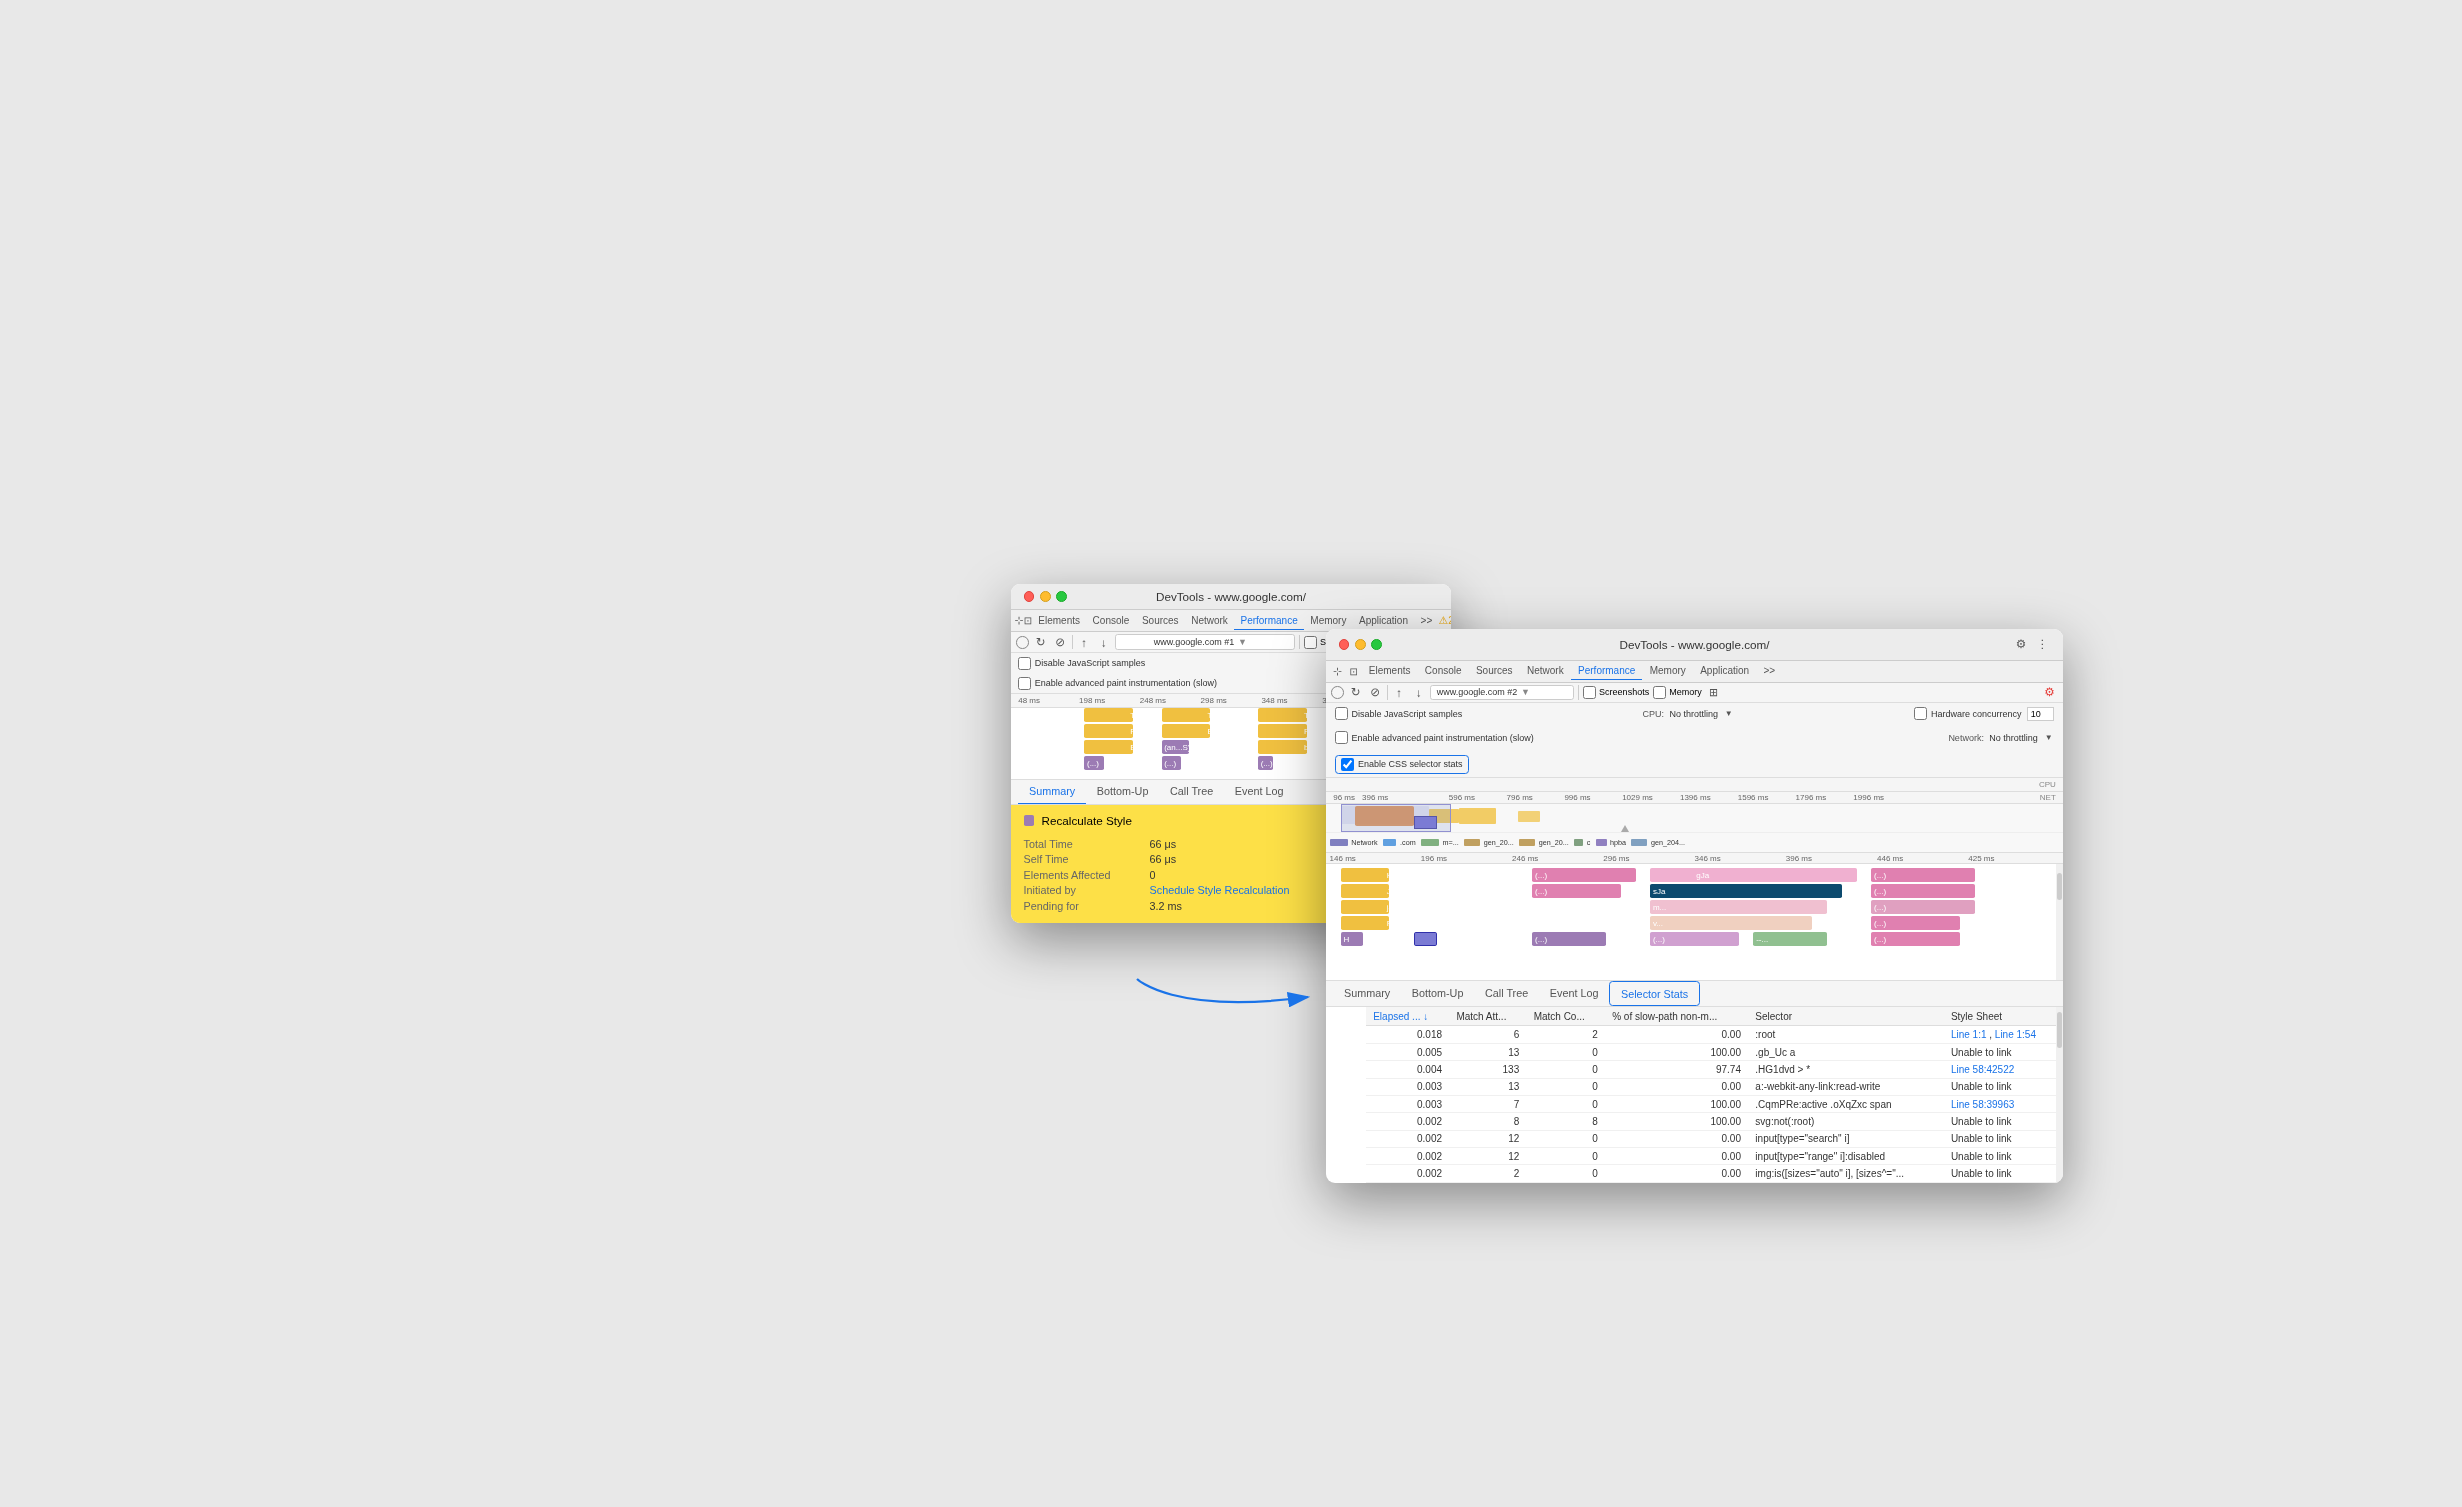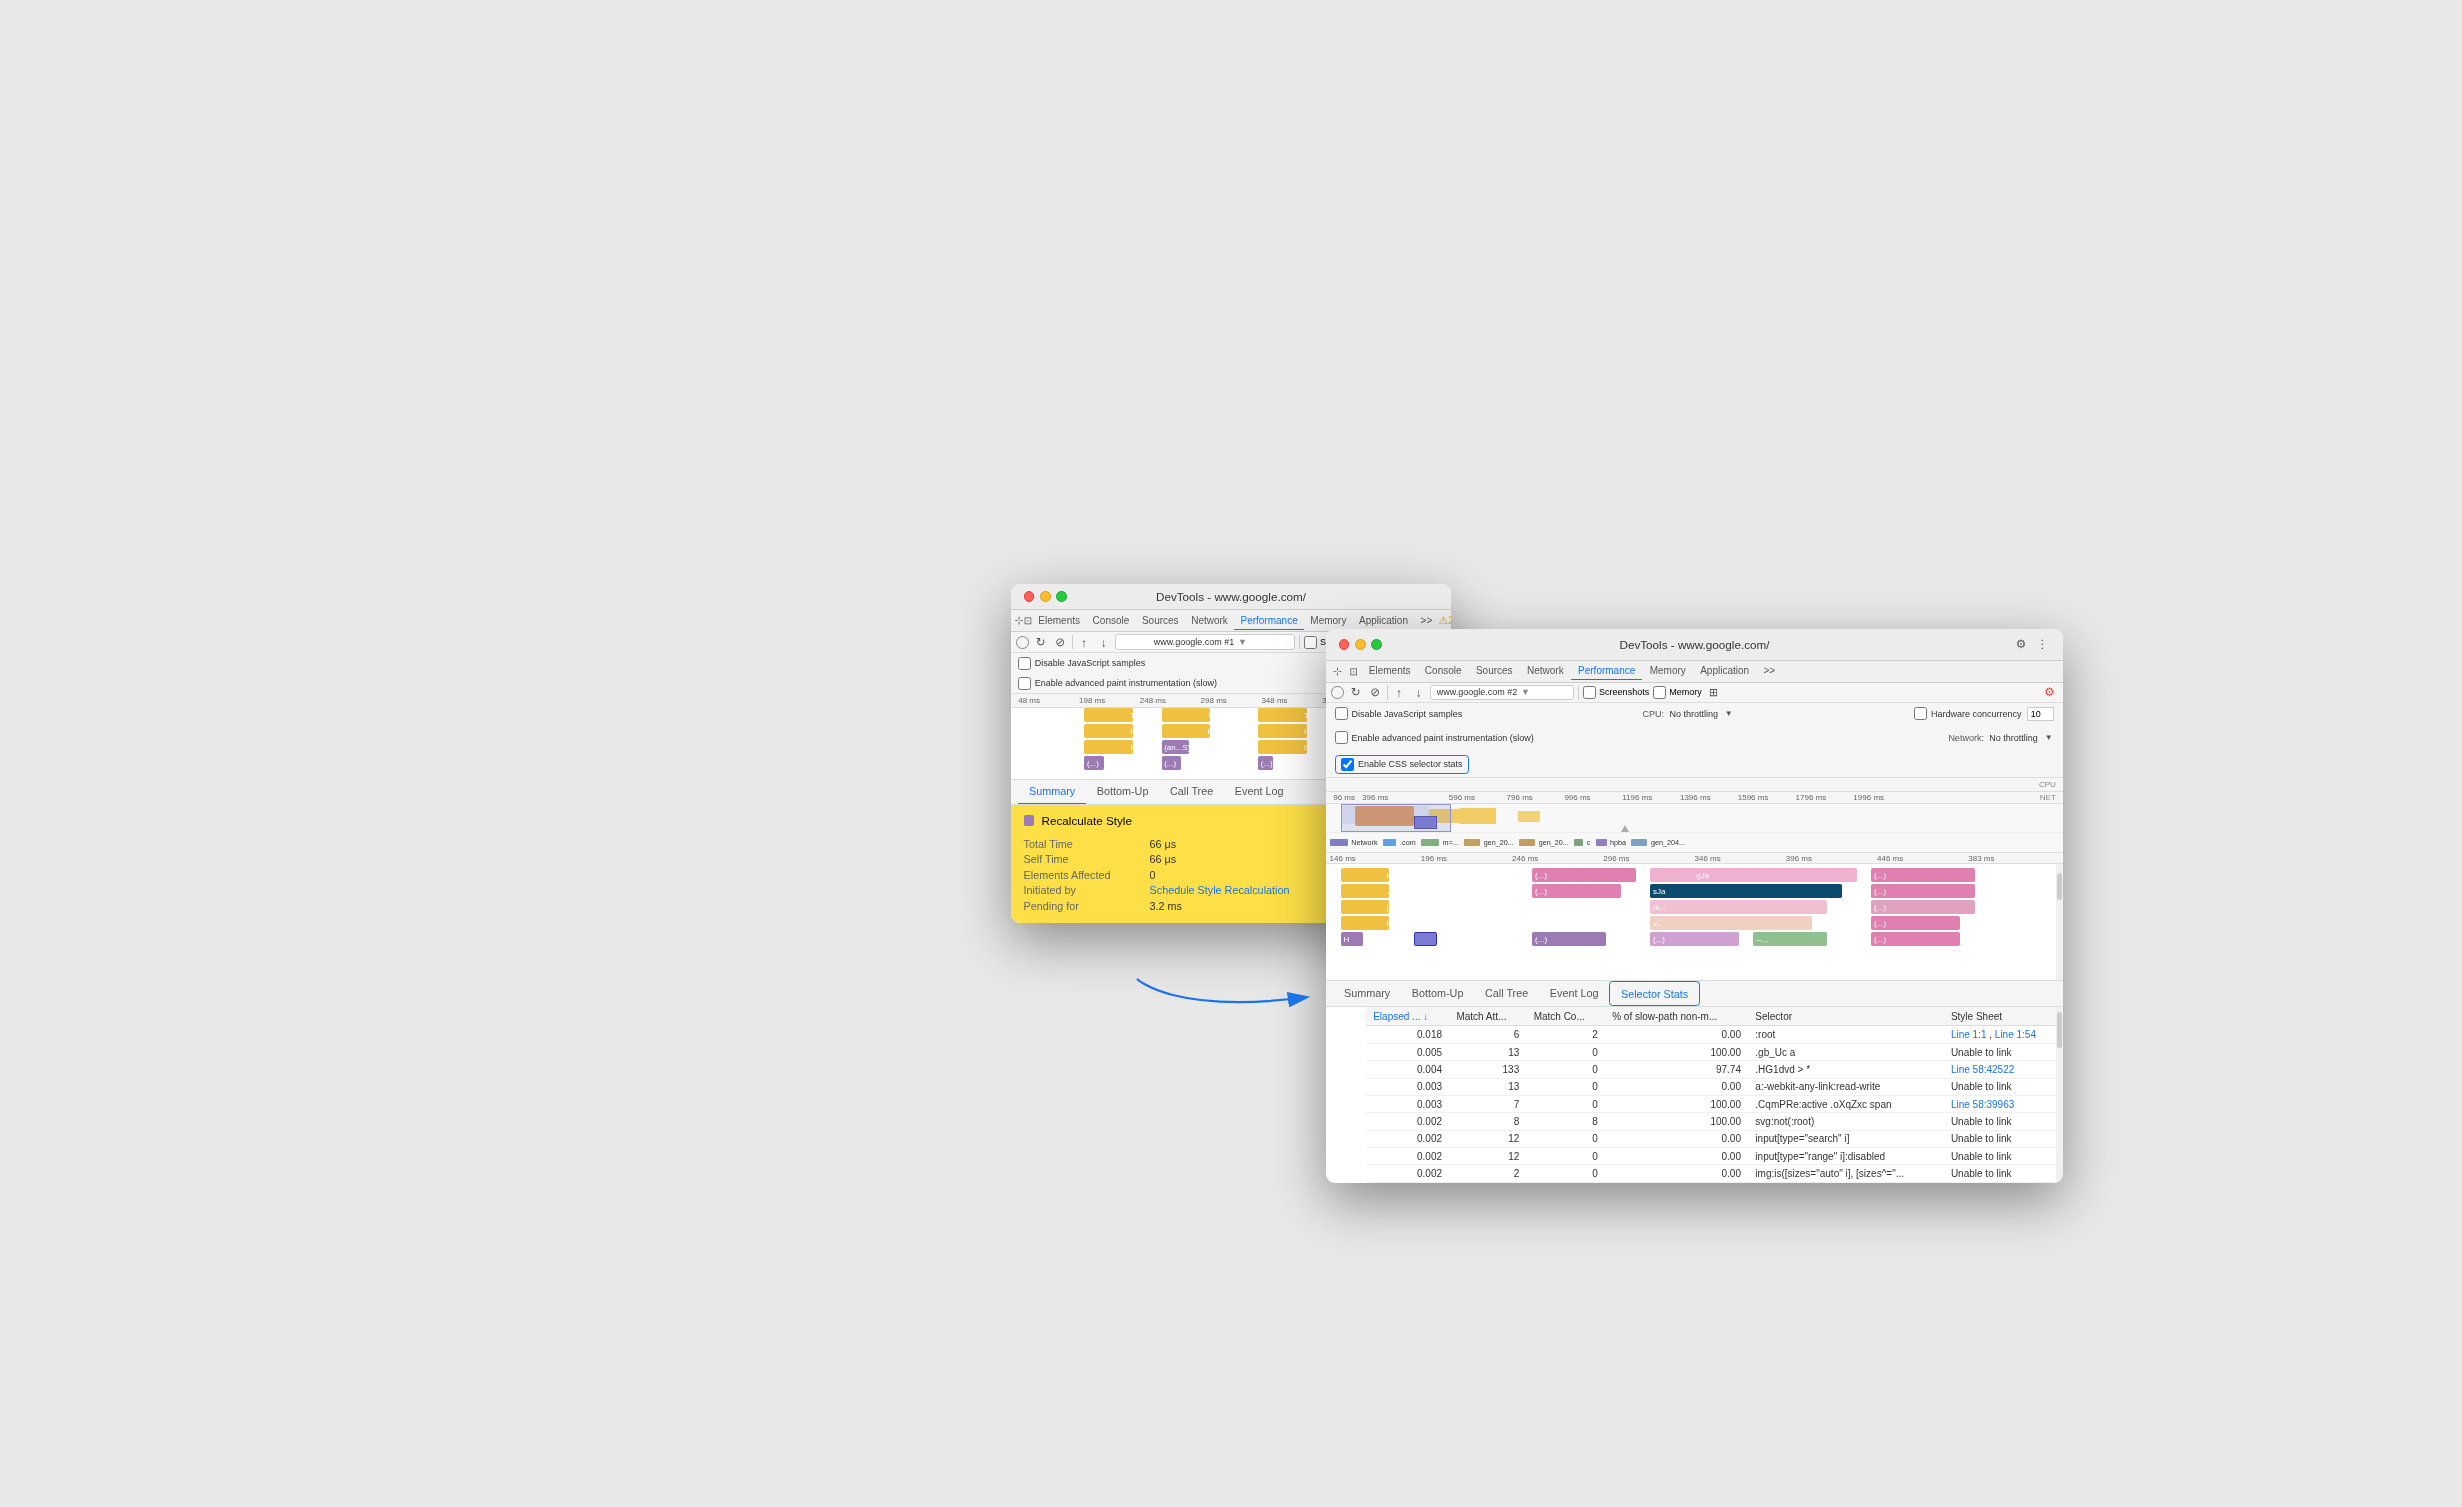--- a/index.html
+++ b/index.html
@@ -582,21 +582,21 @@
 
     <div style="background:#f5f5f5; border-bottom:0.9px solid #ddd; padding:1.8px 7.2px; font-size:8px; color:#666; display:flex; gap:0; overflow:hidden;">
       <span style="flex:1; text-align:right; font-size:8px; color:#888;">CPU</span>
     </div>
     <div style="background:#f5f5f5; border-bottom:0.9px solid #ddd; padding:0.9px 7.2px; font-size:8px; color:#666; display:flex; overflow:hidden;">
       <span style="flex:0 0 4%;">96 ms</span>
       <span style="flex:0 0 12%;">396 ms</span>
       <span style="flex:0 0 8%;">596 ms</span>
       <span style="flex:0 0 8%;">796 ms</span>
       <span style="flex:0 0 8%;">996 ms</span>
-      <span style="flex:0 0 8%;">1196 ms</span>
+      <span style="flex:0 0 8%;">1029 ms</span>
       <span style="flex:0 0 8%;">1396 ms</span>
       <span style="flex:0 0 8%;">1596 ms</span>
       <span style="flex:0 0 8%;">1796 ms</span>
       <span style="flex:1;">1996 ms</span>
       <span style="font-size:8px;color:#888;">NET</span>
     </div>
 
     <div style="height:49px; background:#fff; border-bottom:0.9px solid #ddd; position:relative; overflow:hidden;">
 
       <div style="height:29px; position:relative; background:#f8f8f8; border-bottom:0.9px solid #eee; overflow:hidden;">
@@ -636,21 +636,21 @@
     </div>
 
     <div style="background:#f5f5f5; border-bottom:0.9px solid #ddd; padding:0.9px 3.6px; font-size:8px; color:#666; display:flex; overflow:hidden;">
       <span style="flex:1;">146 ms</span>
       <span style="flex:1;">196 ms</span>
       <span style="flex:1;">246 ms</span>
       <span style="flex:1;">296 ms</span>
       <span style="flex:1;">346 ms</span>
       <span style="flex:1;">396 ms</span>
       <span style="flex:1;">446 ms</span>
-      <span style="flex:1;">383 ms</span>
+      <span style="flex:1;">425 ms</span>
     </div>
 
     <div style="height:117px; background:#fff; overflow:hidden; position:relative; border-bottom:0.9px solid #ddd;">
 
       <div class="flame-row" style="position:relative; margin-top:3.6px;">
         <div class="flame-block fc-yellow" style="left:2%;width:3%;">K</div>
         <div class="flame-block fc-pink" style="left:28%;width:14%;background:#e080b0;">(...)</div>
         <div class="flame-block fc-yellow" style="left:44%;width:28%;background:#f0b0d0;">gJa</div>
         <div class="flame-block fc-pink" style="left:74%;width:14%;background:#e080b0;">(...)</div>
       </div>

